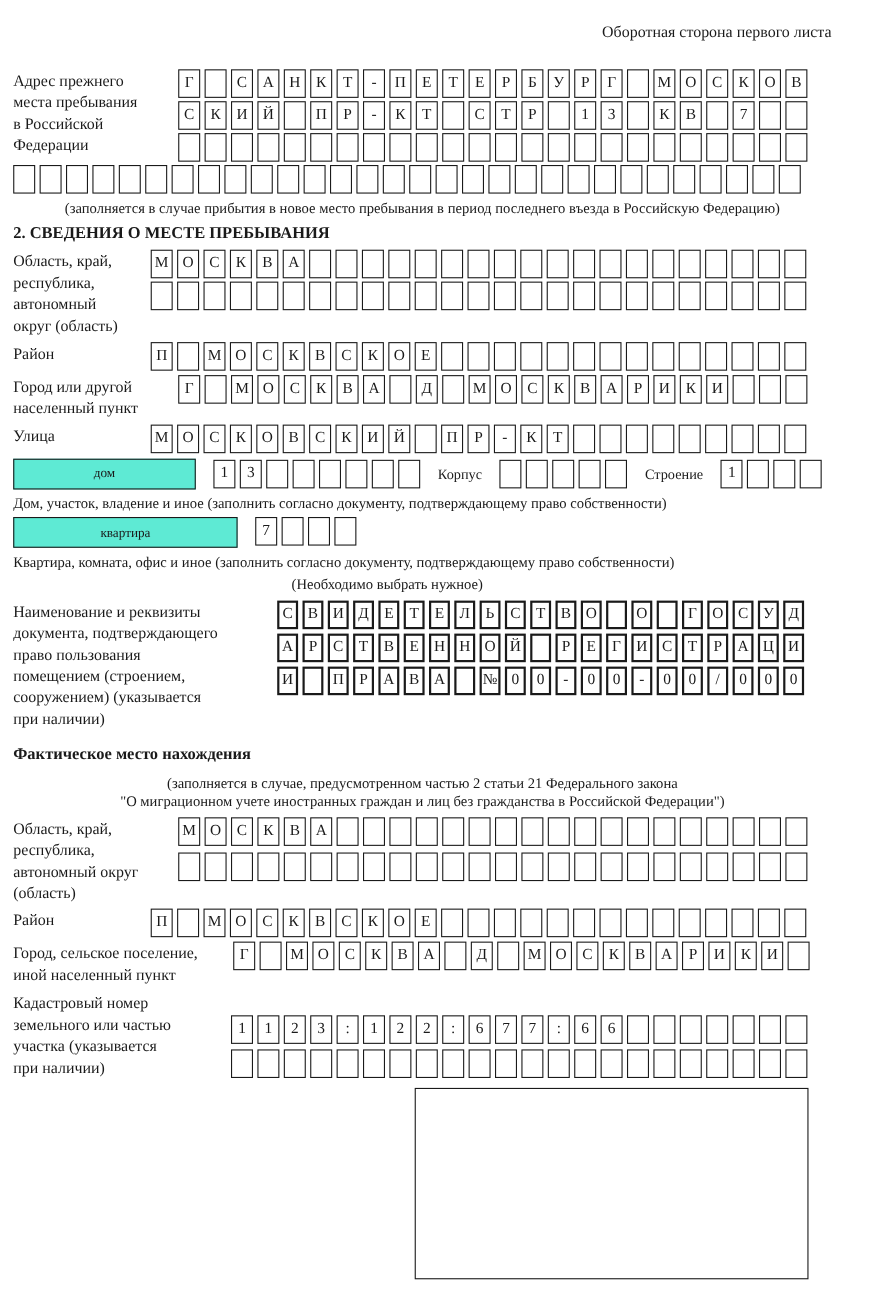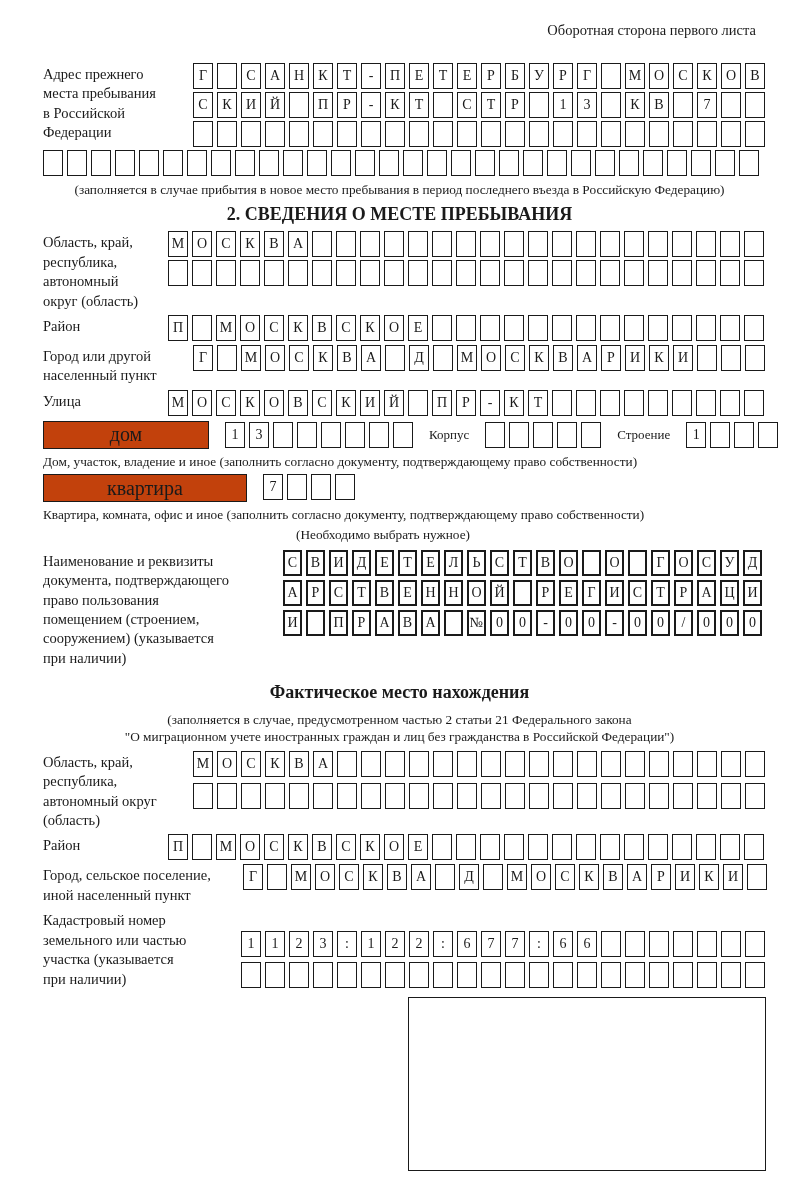--- a/index.html
+++ b/index.html
@@ -1,32 +1,32 @@
 <!DOCTYPE html>
 <html lang="ru"><head>
 <meta charset="utf-8">
 <style>
   html,body{margin:0;padding:0;background:#fff;}
   body{width:800px;height:1180px;overflow:hidden;color:#1a1a1a;
        font-family:"Liberation Serif","DejaVu Serif",serif;}
-  .page{box-sizing:border-box;width:800px;height:1180px;padding:22px 44px 0 43px;position:relative;}
+  .page{box-sizing:border-box;width:800px;height:1180px;padding:22px 44px 0 12px;position:relative;}
   .hdr{font-size:14.5px;text-align:right;margin-bottom:22px;}
   .field{display:flex;align-items:flex-start;margin-top:24px;}
   .label{font-size:14.5px;line-height:1.34;white-space:pre-line;flex:0 0 auto;padding-top:2px;}
   .w150{width:150px;} .w125{width:125px;} .w240{width:240px;} .w200{width:200px;} .w198{width:198px;}
   .rows{display:flex;flex-direction:column;gap:3px;}
   .boxrow{display:flex;gap:4px;}
   .cell{box-sizing:border-box;flex:0 0 auto;width:20px;height:26px;border:1.6px solid #1a1a1a;
         display:flex;align-items:center;justify-content:center;font-size:14px;background:#fff;}
   .thick .cell{border-width:2.2px;width:19px;}
   .note{font-size:13.3px;line-height:1.3;font-family:Liberation Serif, serif;}
   .center{text-align:center;}
-  .sec-title{font-size:18px;font-weight:bold;text-align:center;}
+  .sec-title{font-size:15px;font-weight:bold;text-align:left;}
   .wbox{box-sizing:border-box;height:28px;border:1.7px solid #1a1a1a;display:flex;
-        align-items:center;justify-content:center;font-size:20px;flex:0 0 auto;background:#c2410c;font-family:Liberation Serif, serif;}
+        align-items:center;justify-content:center;font-size:12px;flex:0 0 auto;background:#5eead4;font-family:Liberation Serif, serif;}
   .inline-lab{font-size:13px;line-height:26px;flex:0 0 auto;}
   .mt3{margin-top:3px;} .mt4{margin-top:4px;} .mt5{margin-top:5px;} .mt6{margin-top:6px;}
   .mt8{margin-top:8px;} .mt14{margin-top:14px;}
   .stamp{box-sizing:border-box;width:358px;height:174px;border:1.9px solid #1a1a1a;margin-left:365px;margin-top:8px;background:#fff;} .gap8{width:8px;flex:0 0 auto;} .gap28{width:28px;flex:0 0 auto;} .gap22{width:22px;flex:0 0 auto;}
 </style>
 </head>
 <body>
 
 <div class="page">
 

